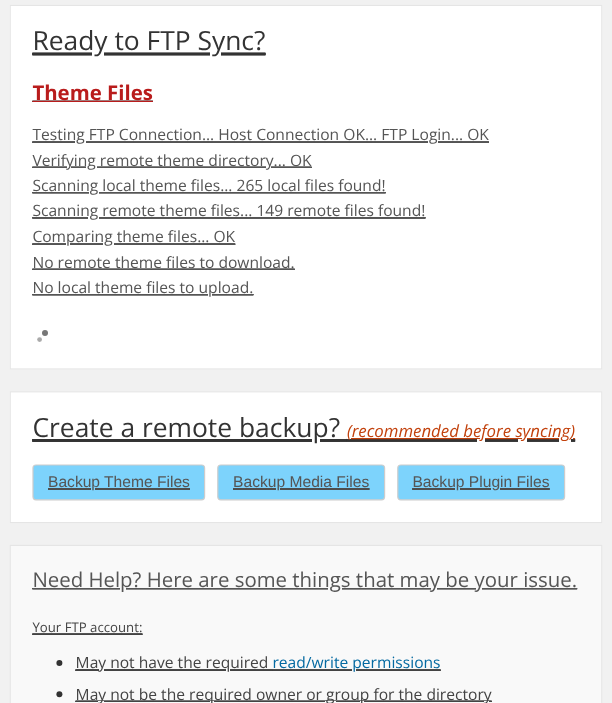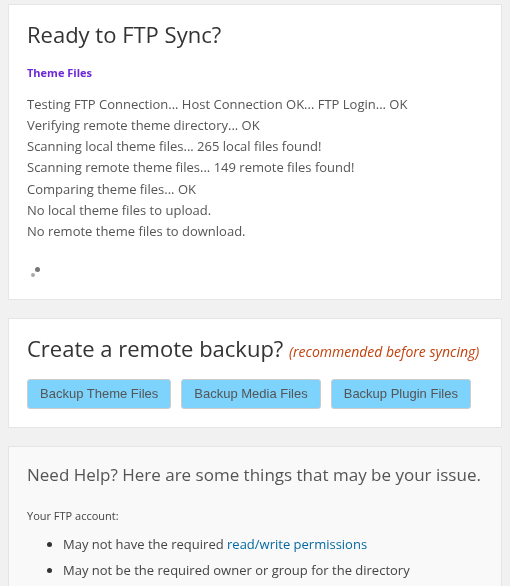--- a/index.html
+++ b/index.html
@@ -1,15 +1,15 @@
 <!DOCTYPE html>
 <html><head>
   <meta charset="utf-8">
   <style>
-    * { box-sizing: border-box; margin: 0; padding: 0; }
+    * { box-sizing: border-box; margin: 0; padding: 0; text-decoration: underline; }
     body {
       background: #f1f1f1;
       font-family: -apple-system, BlinkMacSystemFont, "Segoe UI", "Open Sans", Helvetica, Arial, sans-serif;
       color: #444;
       font-size: 13px;
       padding: 4px 8px;
       width: 510px;
     }
     .panel {
       background: #fff;
@@ -17,23 +17,23 @@
       margin-bottom: 18px;
       padding: 14px 18px 18px 18px;
     }
     .panel-title {
       font-size: 22px;
       font-weight: 400;
       color: #333;
       margin-bottom: 16px;
     }
     .subheading {
-      font-size: 11px;
+      font-size: 17px;
       font-weight: 700;
-      color: #6d28d9;
+      color: #b91c1c;
       margin-bottom: 14px;
     }
     .log-lines {
       color: #555;
       font-size: 13px;
       line-height: 1.55;
     }
     .log-lines div { margin-bottom: 1px; }
     .spinner-row {
       margin-top: 22px;
@@ -110,22 +110,22 @@
 
 <div class="panel">
   <h2 class="panel-title">Ready to FTP Sync?</h2>
   <div class="subheading">Theme Files</div>
   <div class="log-lines" id="sync-log">
       <div>Testing FTP Connection... Host Connection OK... FTP Login... OK</div>
       <div>Verifying remote theme directory... OK</div>
       <div>Scanning local theme files... 265 local files found!</div>
       <div>Scanning remote theme files... 149 remote files found!</div>
       <div>Comparing theme files... OK</div>
+      <div>No remote theme files to download.</div>
       <div>No local theme files to upload.</div>
-      <div>No remote theme files to download.</div>
     </div>
   <div class="spinner-row">
     <span class="spinner"></span>
   </div>
 </div>
 
 <div class="panel">
   <h2 class="panel-title">
     <span>Create a remote backup?</span>
     <span class="hint">(recommended before syncing)</span>

